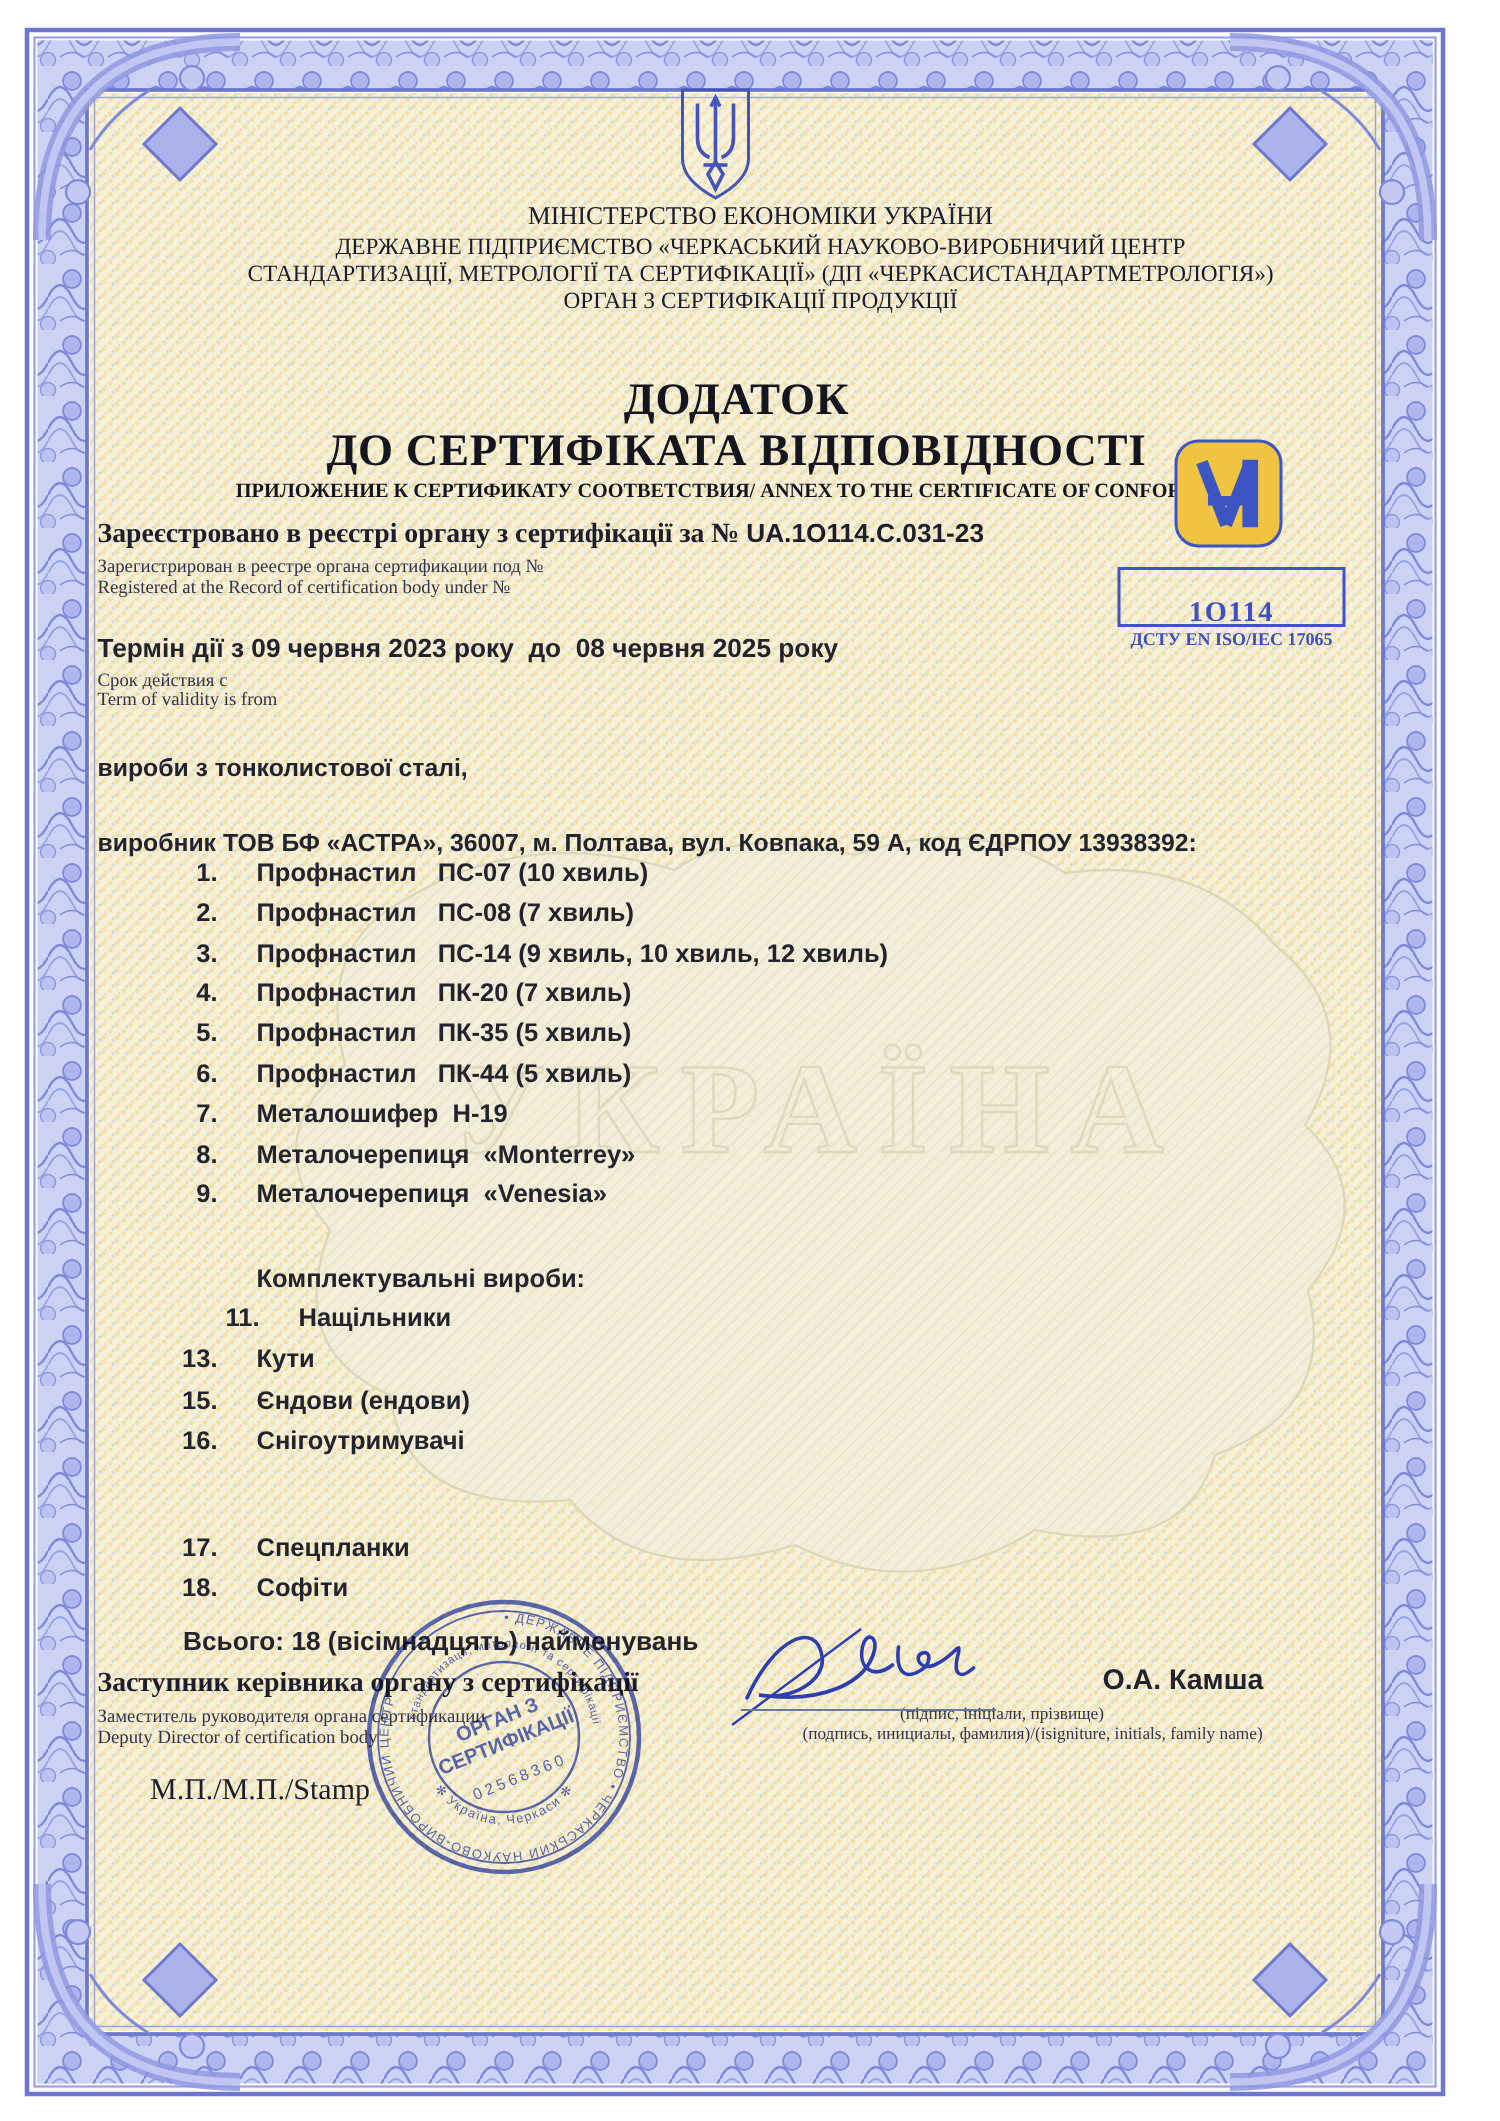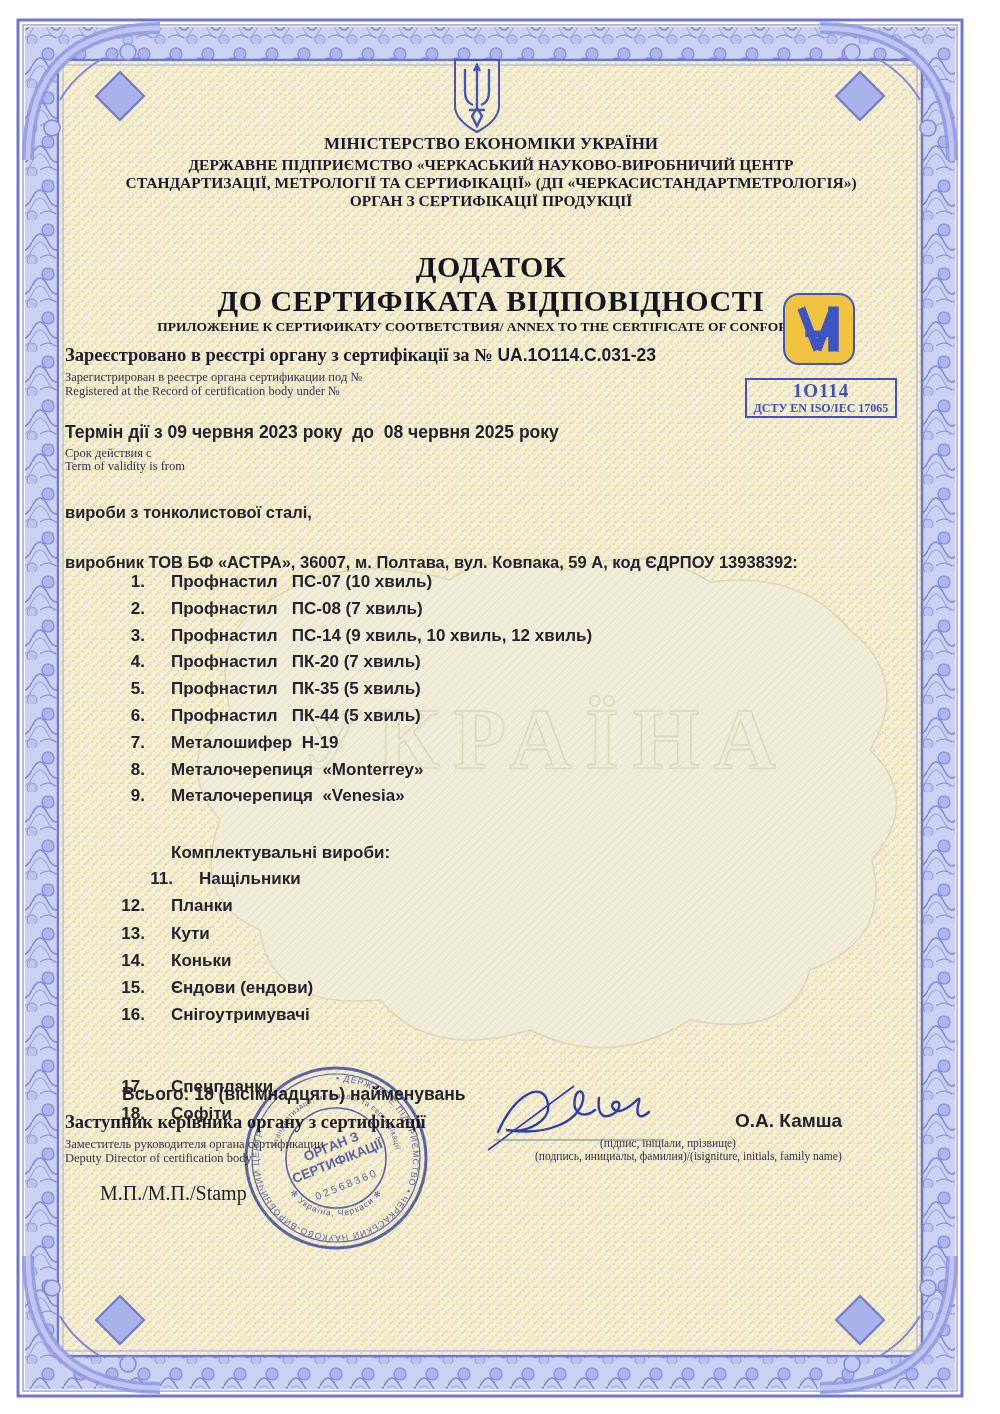--- a/index.html
+++ b/index.html
@@ -21,40 +21,40 @@
       radial-gradient(rgba(232,168,198,.32) .9px, transparent 1.4px);
     background-size:9px 9px,9px 9px,9px 9px,9px 9px;
     background-position:0 0,4.5px 4.5px,2px 6px,6px 2px;
   }
   .frame-svg{left:0;top:0;z-index:2;pointer-events:none;}
   .watermark-svg{left:150px;top:540px;z-index:3;}
   .content{z-index:4;}
   .serif{font-family:"Liberation Serif", serif;}
   .sans{font-family:"Liberation Sans", sans-serif;}
   .center-band{left:60px;width:862px;text-align:center;}
-  .org-line{font-weight:bold;color:#1b1b2e;}
+  .org-line{font-weight:normal;color:#1b1b2e;margin-left:16px;}
   .t-big{font-size:30px;font-weight:bold;letter-spacing:.5px;color:#15151f;}
   .t-sub{font-size:13.5px;font-weight:bold;color:#15151f;}
   .reg-line{left:65px;font-size:18.5px;font-weight:bold;white-space:pre;}
   .small-cap{left:65px;font-size:12.5px;color:#33334a;}
   .bold-sans{font-family:"Liberation Sans", sans-serif;font-weight:bold;color:#23232d;}
   .list{left:65px;width:800px;}
   .row{display:flex;height:26.8px;align-items:flex-start;}
   .row .num{width:80px;text-align:right;font:bold 17px "Liberation Sans",sans-serif;color:#23232d;}
   .row .txt{margin-left:26px;font:bold 17px "Liberation Sans",sans-serif;color:#23232d;white-space:pre;}
   .logo-box{
     left:783px;top:293px;width:72px;height:72px;z-index:5;
     background:#f0c440;border:2.5px solid #3d55c2;border-radius:16px;
     display:flex;align-items:center;justify-content:center;box-sizing:border-box;
   }
   .code-box{
     left:745px;top:378px;width:152px;height:40px;z-index:5;
     border:2px solid #4053c5;box-sizing:border-box;text-align:center;color:#3d50c0;
   }
-  .code-box .code{font:bold 19px "Liberation Serif",serif;letter-spacing:1px;line-height:20px;margin-top:1px;}
+  .code-box .code{font:bold 19px "Liberation Serif",serif;letter-spacing:1px;line-height:20px;margin-top:19px;}
   .code-box .std{font:bold 12px "Liberation Serif",serif;line-height:14px;}
   .stamp-svg{left:240px;top:1062px;z-index:6;mix-blend-mode:multiply;opacity:.85;}
   .sig-svg{left:486px;top:1070px;z-index:6;}
 </style>
 </head>
 <body>
 
 <div class="abs paper"></div>
 
 <svg class="abs frame-svg" width="1000" height="1414" viewBox="0 0 1000 1414">
@@ -200,34 +200,26 @@
 
 <div class="abs content bold-sans" style="left:171px;top:843px;font-size:17px;">Комплектувальні вироби:</div>
 
 <div class="abs content list" style="top:869px;">
 
     <div class="row" style="height:27.3px;padding-left:28px;">
       <span class="num">11.</span>
       <span class="txt">Нащільники</span>
     </div>
 
-    <div class="row" style="height:27.3px;">
-      <span class="num">12.</span>
-      <span class="txt">Планки</span>
-    </div>
 
     <div class="row" style="height:27.3px;">
       <span class="num">13.</span>
       <span class="txt">Кути</span>
     </div>
 
-    <div class="row" style="height:27.3px;">
-      <span class="num">14.</span>
-      <span class="txt">Коньки</span>
-    </div>
 
     <div class="row" style="height:27.3px;">
       <span class="num">15.</span>
       <span class="txt">Єндови (ендови)</span>
     </div>
 
     <div class="row" style="height:27.3px;">
       <span class="num">16.</span>
       <span class="txt">Снігоутримувачі</span>
     </div>

